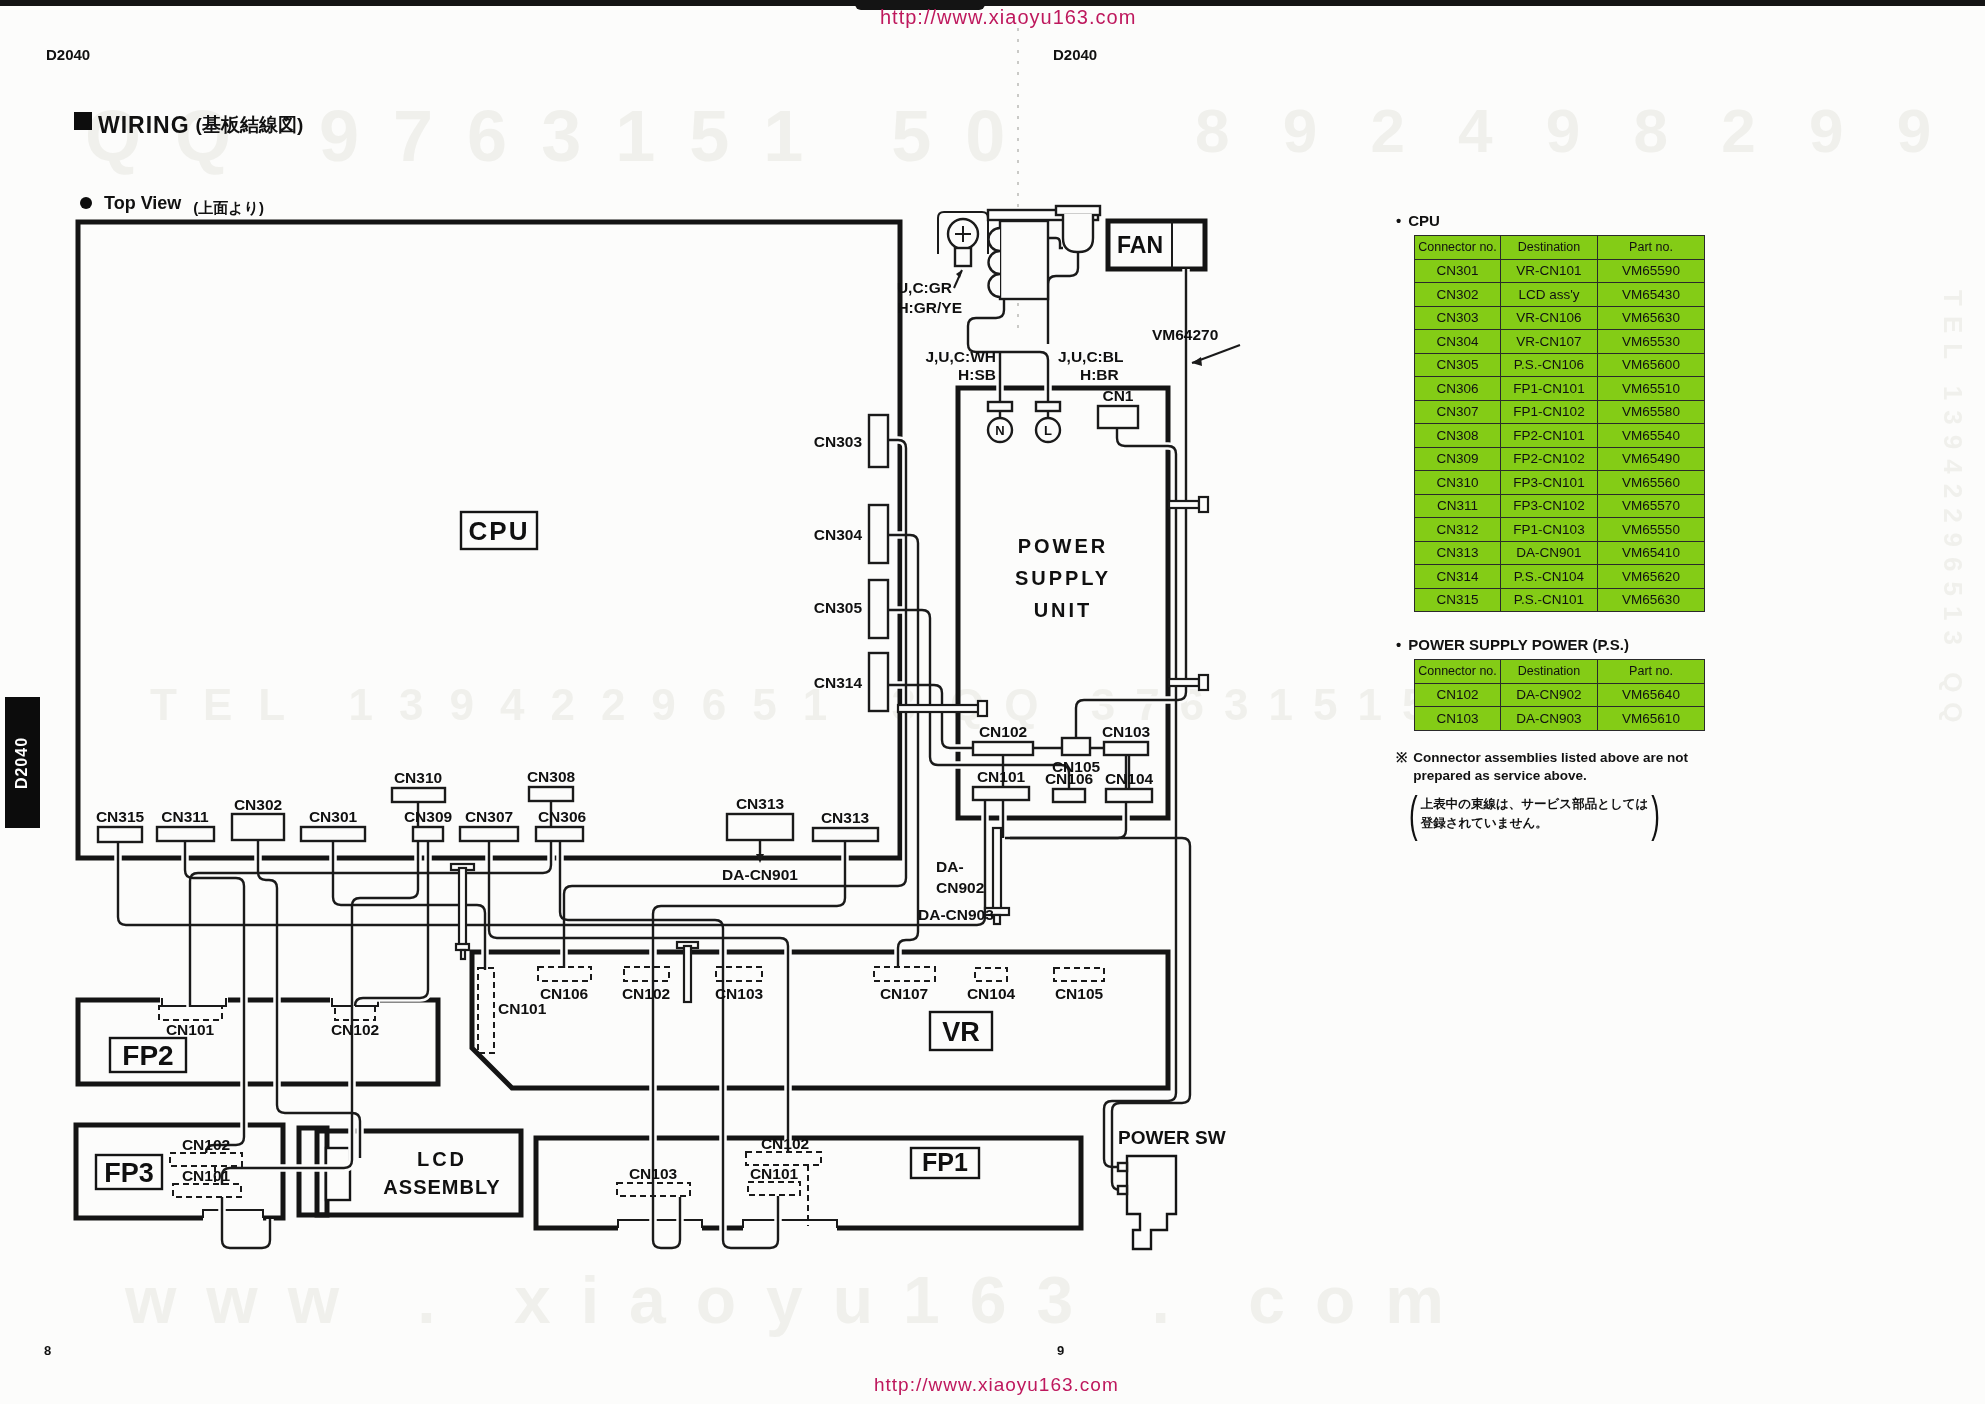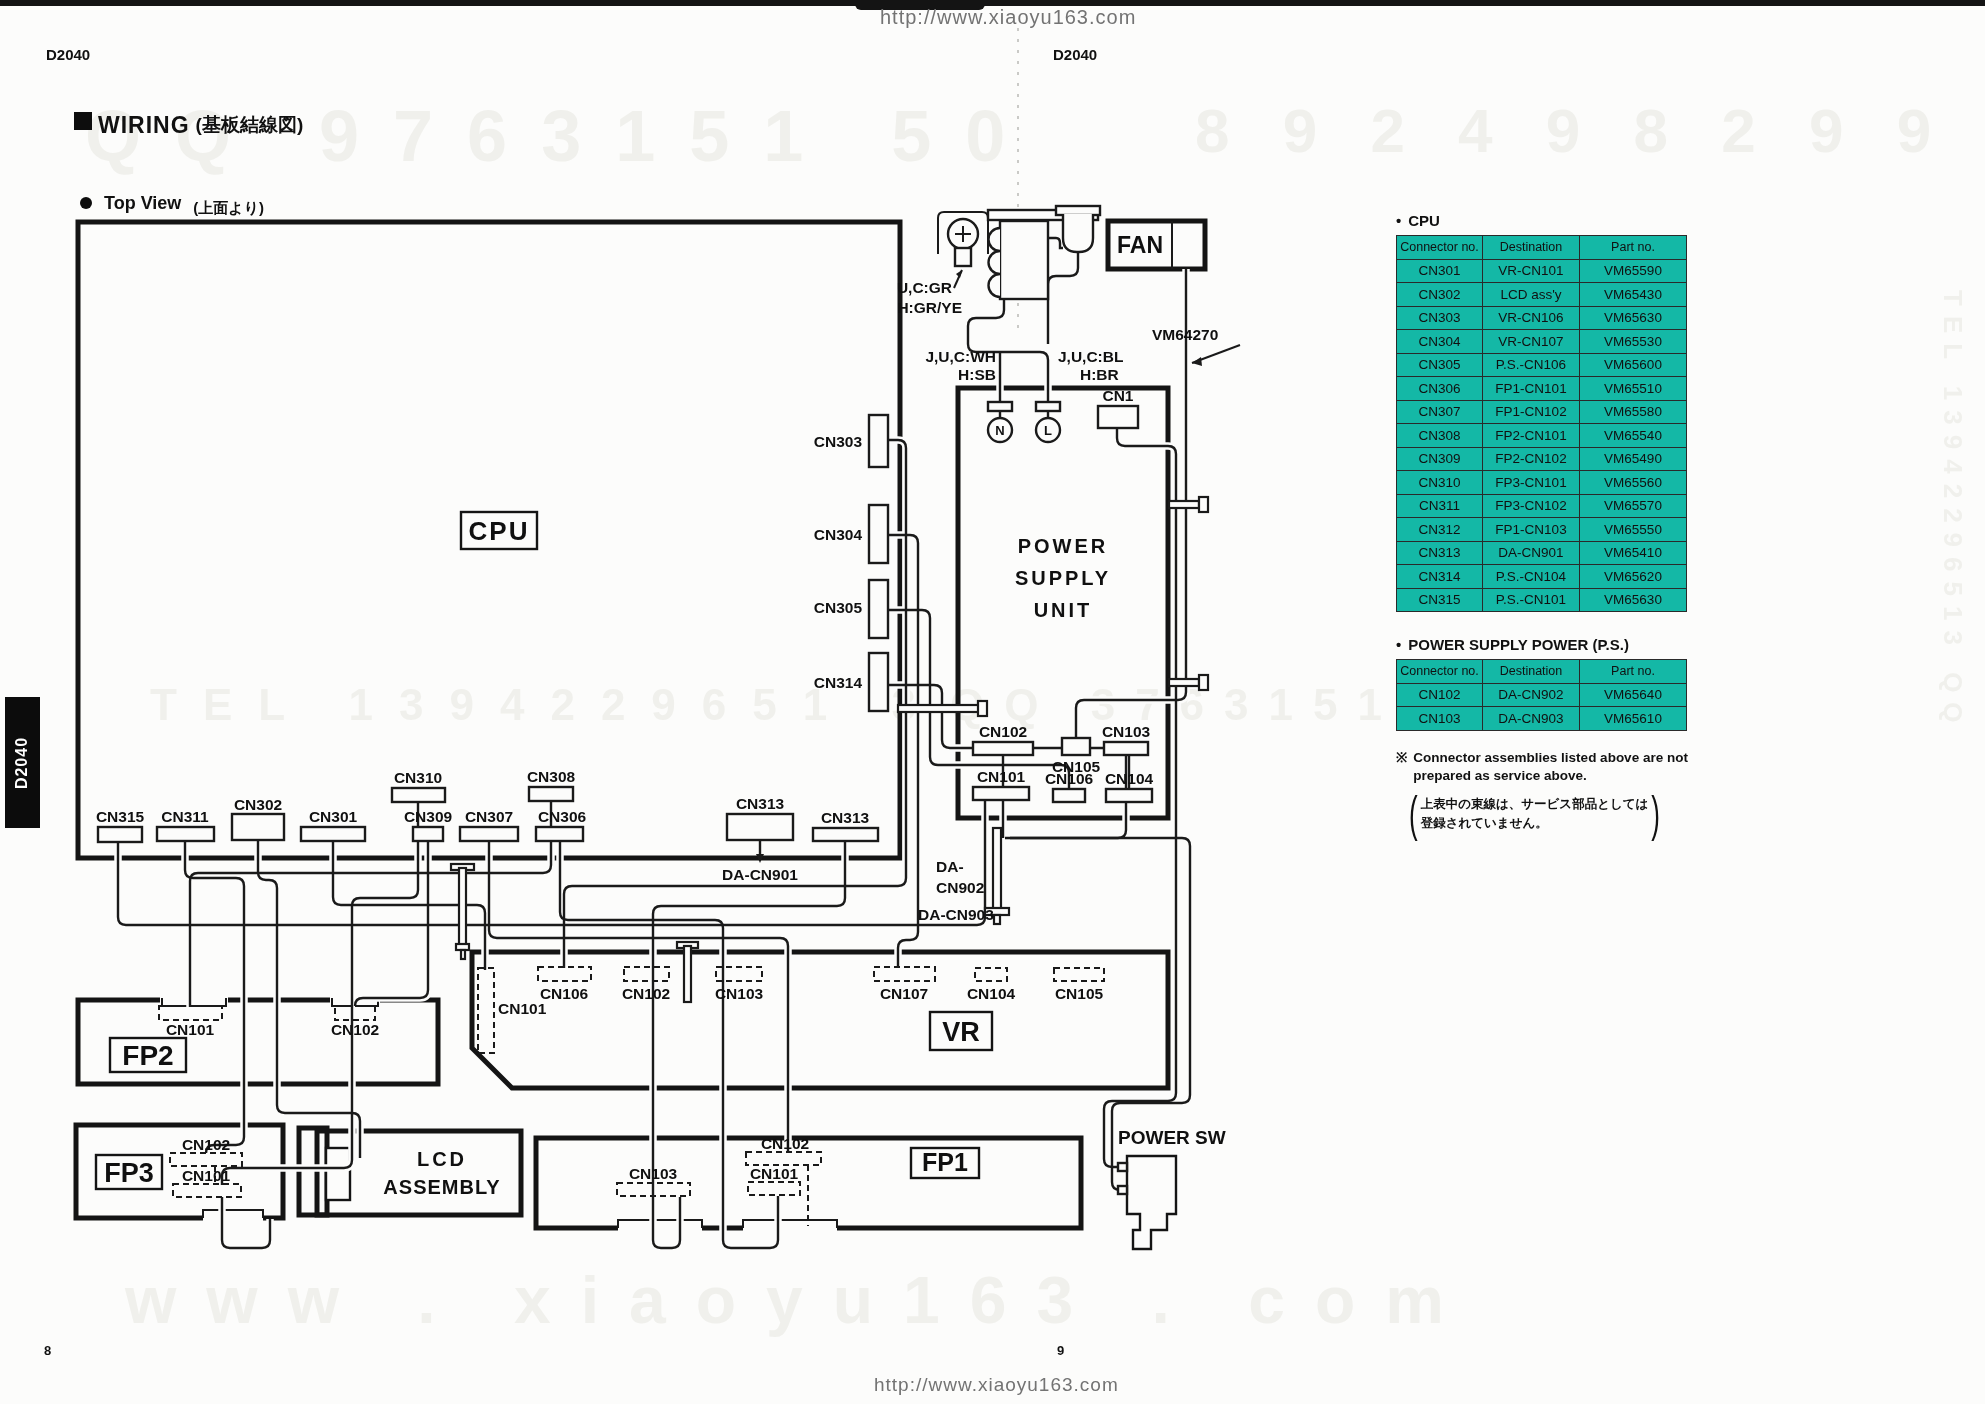--- a/index.html
+++ b/index.html
@@ -2,21 +2,21 @@
 <html><head>
 <meta charset="utf-8">
 <style>
   html,body{margin:0;padding:0;background:#e8e8e6;}
   #page{position:relative;width:1985px;height:1404px;background:#fcfcfb;overflow:hidden;
         font-family:"Liberation Sans",sans-serif;color:#111;}
   .abs{position:absolute;}
   
   #topbar{left:0;top:0;width:1985px;height:6px;background:#141414;}
   #topblob{left:855px;top:0;width:130px;height:10px;background:#141414;border-radius:0 0 6px 6px;}
-  .wm-url{color:#737373;font-size:20px;letter-spacing:1px;}
+  .wm-url{color:#be185d;font-size:20px;letter-spacing:1px;}
   .ghost{color:#f0f0ec;font-weight:700;white-space:nowrap;letter-spacing:14px;}
   
   .model{font-size:15px;font-weight:700;}
   #sec-title{left:74px;top:112px;display:flex;gap:6px;}
   #sec-square{width:18px;height:18px;background:#0d0d0d;}
   #sec-title .en{font-size:23px;font-weight:700;letter-spacing:1px;}
   #sec-title .jp{font-size:19px;font-weight:600;}
   #sub-title{left:80px;top:188px;display:flex;align-items:center;gap:12px;}
   #sub-bullet{width:12px;height:12px;border-radius:50%;background:#0d0d0d;}
   #sub-title .en{font-size:18px;font-weight:700;}
@@ -24,21 +24,21 @@
   
   #side-tab{left:5px;top:697px;width:35px;height:131px;background:#0c0c0c;display:flex;
             align-items:center;justify-content:center;}
   #side-tab span{color:#fff;font-weight:700;font-size:16px;letter-spacing:1px;
                  transform:rotate(-90deg);white-space:nowrap;}
   .pageno{font-size:13px;font-weight:700;}
   
   #tables{left:1396px;top:212px;width:296px;}
   .tbl-title{display:flex;align-items:center;gap:7px;font-size:15px;font-weight:700;margin:0 0 6px 0;}
   .tbl-title .dot{font-size:15px;}
-  table{border-collapse:collapse;table-layout:fixed;width:290px;background:#14b8a6;}
+  table{border-collapse:collapse;table-layout:fixed;width:290px;background:#84cc16;margin-left:18px;}
   th,td{border:1.6px solid #2a2a2a;text-align:center;padding:0;height:22.5px;overflow:hidden;}
   th{font-size:12.5px;font-weight:400;}
   td{font-size:13.5px;}
   col.c1{width:86px}col.c2{width:97px}col.c3{width:107px}
   #psu-tbl-wrap{margin-top:24px;}
   #note{margin-top:18px;width:300px;}
   #note .en{display:flex;gap:6px;font-size:13.5px;font-weight:600;line-height:1.35;}
   #note .jp{display:flex;align-items:center;margin-top:10px;margin-left:10px;}
   #note .paren{font-size:26px;font-weight:300;transform:scaleY(1.9);padding:0 3px;}
   #note .jp .txt{font-size:12.5px;font-weight:600;line-height:1.55;}

